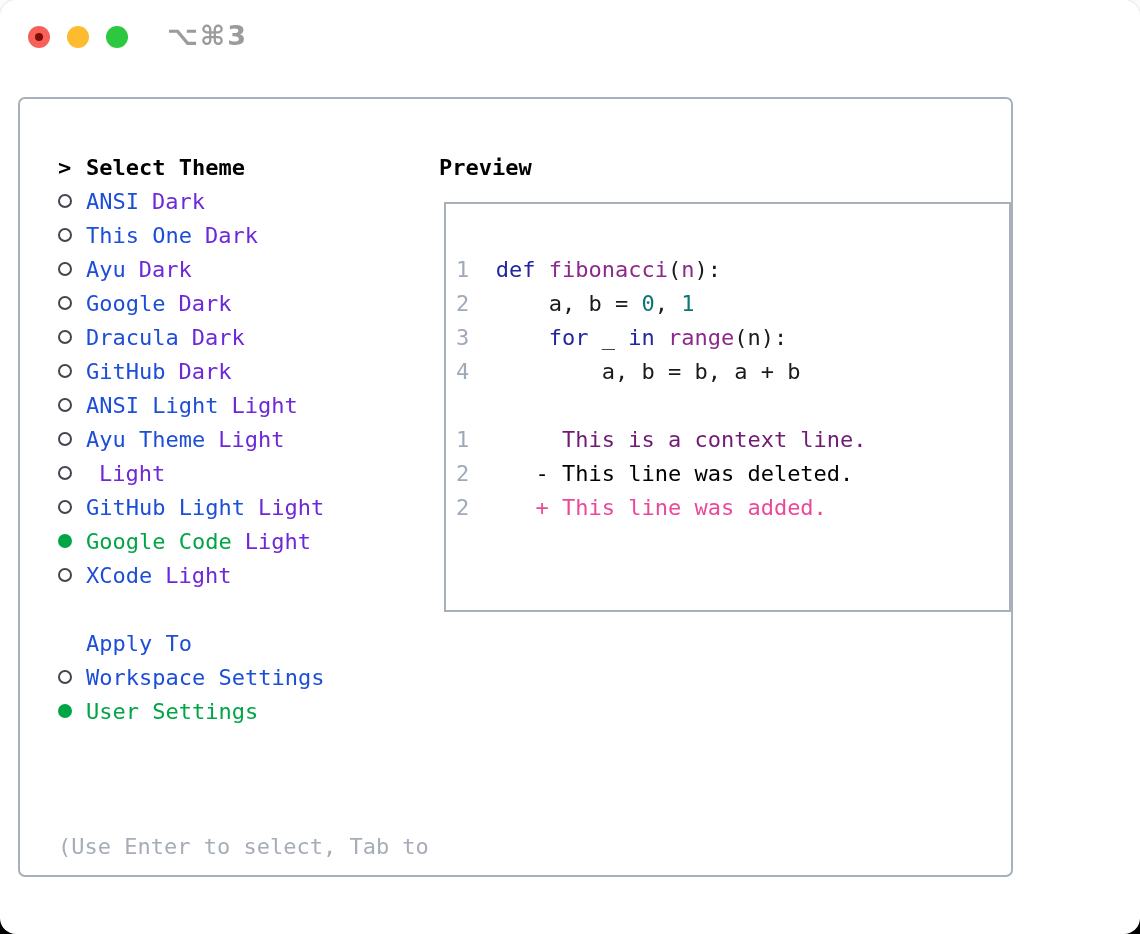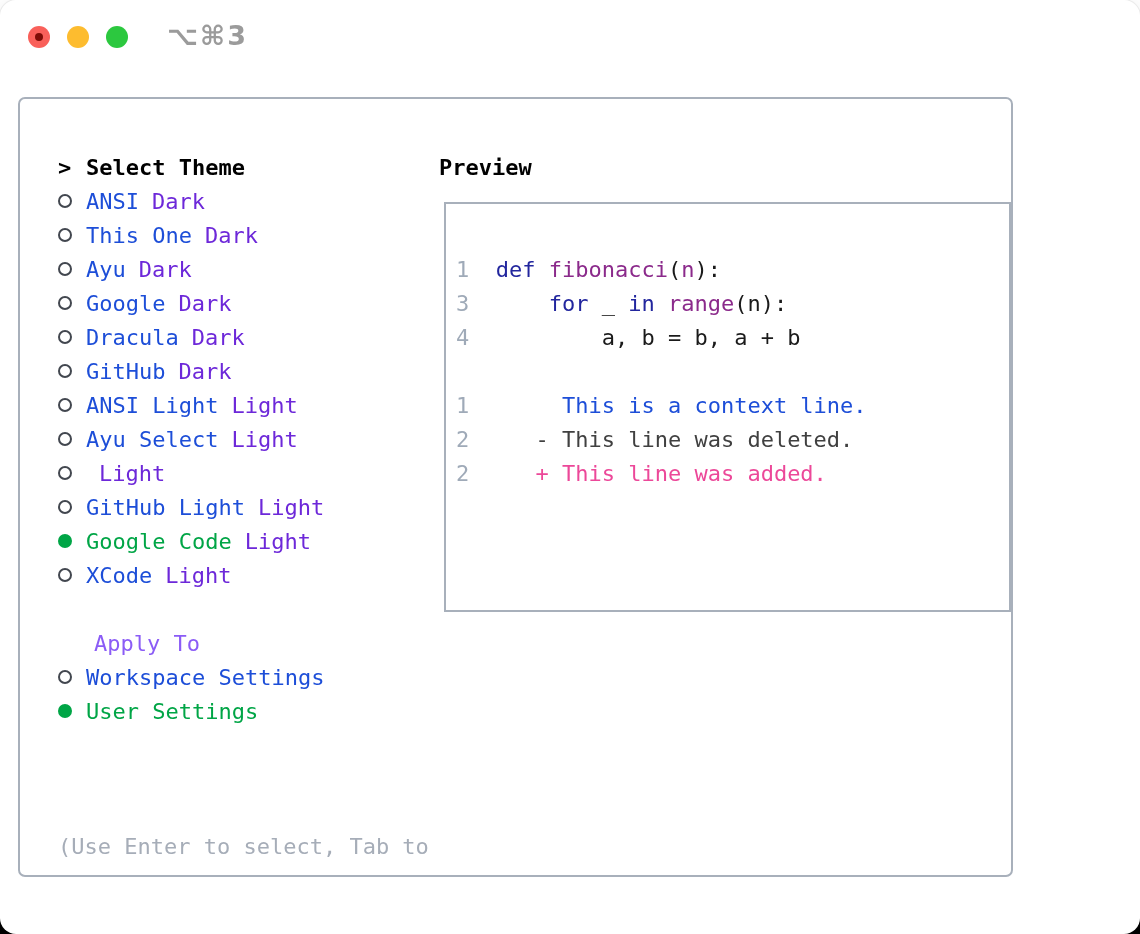--- a/index.html
+++ b/index.html
@@ -38,21 +38,21 @@
     border:2px solid #a8b0bb; border-radius:7px;
     padding:51px 0 0 38px; display:flex;
   }
   .left-col  { width:462px; }
   .right-col { flex:1; }
 
   .row { height:34px; display:flex; align-items:center; font-size:22px; white-space:pre; }
   .row.blank { }
   .hdr { font-weight:bold; color:#000; }
   .prompt { display:inline-block; width:14px; margin-right:14px; font-weight:bold; color:#000; }
-  .apply-hdr { margin-left:36px; color:#8b5cf6; }
+  .apply-hdr { margin-left:28px; color:#1d4ed8; }
 
   .radio {
     width:14px; height:14px; border-radius:50%;
     border:2px solid #42474f; margin-right:14px; flex:0 0 auto;
   }
   .radio.on { background:#00a546; border-color:#00a546; }
   .name  { color:#1d4ed8; }
   .item.sel .name { color:#00a546; }
   .badge { color:#6d28d9; margin-left:13px; }
 
@@ -63,22 +63,22 @@
     margin-left:8px; margin-top:18px; width:567px; height:410px;
     border:2px solid #a8b0bb; padding:49px 0 0 10px; background:#ffffff;
   }
   .pline { height:34px; line-height:34px; font-size:22px; white-space:pre; }
   .ln  { display:inline-block; width:1ch; color:#9faab8; }
   .gap { display:inline-block; }
   .tk-pl  { color:#1a1a1a; }
   .tk-kw  { color:#22269e; }
   .tk-fn  { color:#8b2a8b; }
   .tk-num { color:#0d7575; }
-  .tk-ctx { color:#1d4ed8; }
-  .tk-del { color:#404040; }
+  .tk-ctx { color:#701a75; }
+  .tk-del { color:#000000; }
   .tk-add { color:#ec4899; }
 </style>
 </head>
 <body>
 
 <div class="corner-patch corner-bl"></div>
 <div class="corner-patch corner-br"></div>
 
 <div class="window">
 
@@ -98,21 +98,21 @@
       </div>
 
       <div id="theme-list">
           <div class="row item"><span class="radio"></span><span class="name">ANSI</span><span class="badge">Dark</span></div>
           <div class="row item"><span class="radio"></span><span class="name">This One</span><span class="badge">Dark</span></div>
           <div class="row item"><span class="radio"></span><span class="name">Ayu</span><span class="badge">Dark</span></div>
           <div class="row item"><span class="radio"></span><span class="name">Google</span><span class="badge">Dark</span></div>
           <div class="row item"><span class="radio"></span><span class="name">Dracula</span><span class="badge">Dark</span></div>
           <div class="row item"><span class="radio"></span><span class="name">GitHub</span><span class="badge">Dark</span></div>
           <div class="row item"><span class="radio"></span><span class="name">ANSI Light</span><span class="badge">Light</span></div>
-          <div class="row item"><span class="radio"></span><span class="name">Ayu Select</span><span class="badge">Light</span></div>
+          <div class="row item"><span class="radio"></span><span class="name">Ayu Theme</span><span class="badge">Light</span></div>
           <div class="row item"><span class="radio"></span><span class="badge">Light</span></div>
           <div class="row item"><span class="radio"></span><span class="name">GitHub Light</span><span class="badge">Light</span></div>
           <div class="row item sel"><span class="radio on"></span><span class="name">Google Code</span><span class="badge">Light</span></div>
           <div class="row item"><span class="radio"></span><span class="name">XCode</span><span class="badge">Light</span></div>
         </div>
 
       <div class="row blank"></div>
       <div class="row apply-hdr">Apply To</div>
 
       <div id="apply-list">
@@ -127,20 +127,21 @@
       </div>
     </div>
 
     <div class="right-col">
       <div class="row hdr" style="margin-left:3px;">
         <span>Preview</span>
       </div>
       <div class="preview-box">
         <div id="preview-code">
             <div class="pline"><span class="ln">1</span><span class="gap">  </span><span class="tk-kw">def</span><span class="tk-pl"> </span><span class="tk-fn">fibonacci</span><span class="tk-pl">(</span><span class="tk-fn">n</span><span class="tk-pl">):</span></div>
+            <div class="pline"><span class="ln">2</span><span class="gap">  </span><span class="tk-pl">    a, b = </span><span class="tk-num">0</span><span class="tk-pl">, </span><span class="tk-num">1</span></div>
             <div class="pline"><span class="ln">3</span><span class="gap">  </span><span class="tk-pl">    </span><span class="tk-kw">for</span><span class="tk-pl"> _ </span><span class="tk-kw">in</span><span class="tk-pl"> </span><span class="tk-fn">range</span><span class="tk-pl">(n):</span></div>
             <div class="pline"><span class="ln">4</span><span class="gap">  </span><span class="tk-pl">        a, b = b, a + b</span></div>
             <div class="pline"><span class="ln"> </span><span class="gap">  </span></div>
             <div class="pline"><span class="ln">1</span><span class="gap">  </span><span class="tk-ctx">     This is a context line.</span></div>
             <div class="pline"><span class="ln">2</span><span class="gap">  </span><span class="tk-del">   - This line was deleted.</span></div>
             <div class="pline"><span class="ln">2</span><span class="gap">  </span><span class="tk-add">   + This line was added.</span></div>
           </div>
       </div>
     </div>
 

